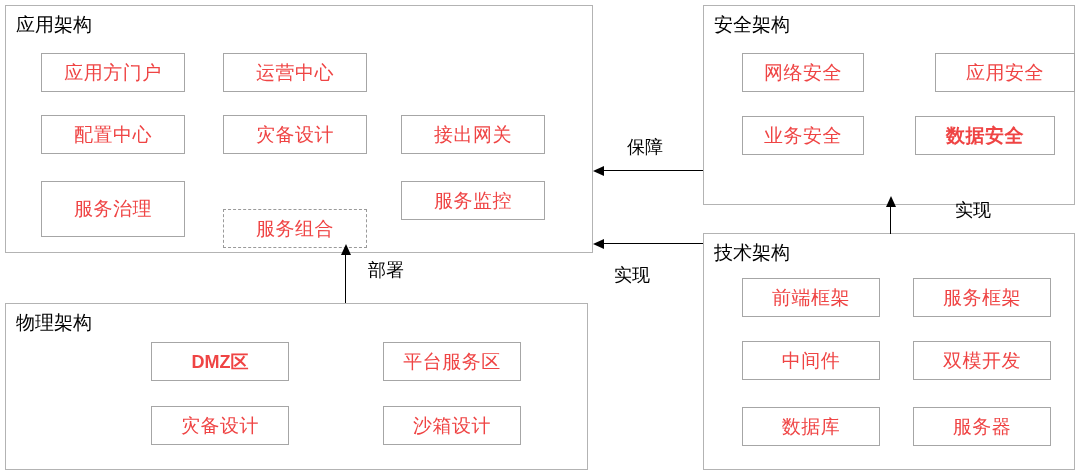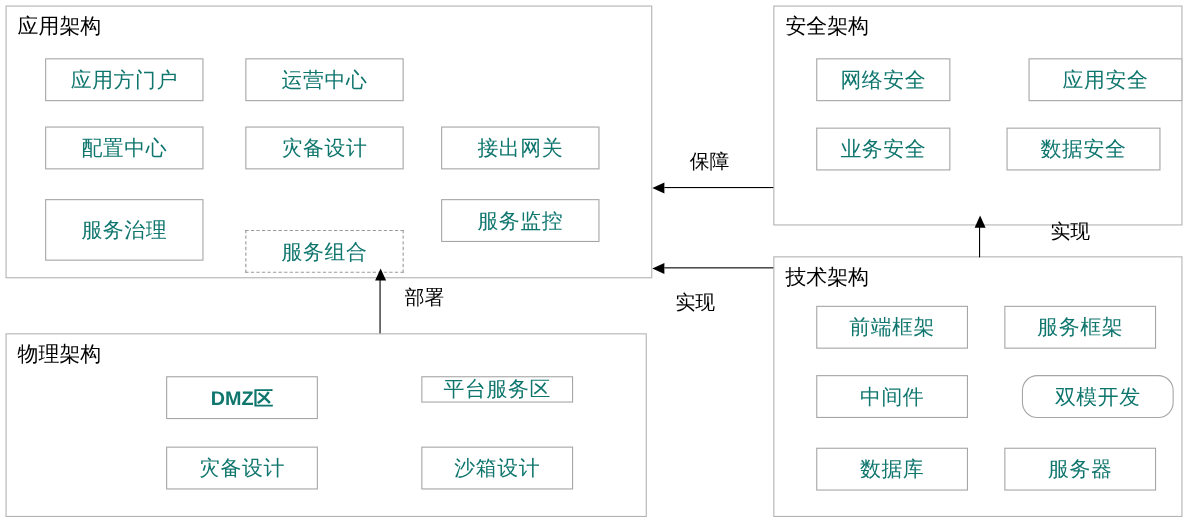--- a/index.html
+++ b/index.html
@@ -32,21 +32,21 @@
   }
   .node {
     position: absolute;
     border: 1px solid #a6a6a6;
     background: #ffffff;
     box-sizing: border-box;
     display: flex;
     align-items: center;
     justify-content: center;
     font-size: 19px;
-    color: #0f766e;
+    color: #ef4444;
     white-space: nowrap;
     letter-spacing: 0.5px;
     text-align: center;
   }
   .node.dashed {
     border: 1px dashed #9a9a9a;
     margin-top: 28px;
   }
   .node.bold {
     font-family: "Liberation Sans", "DejaVu Sans", sans-serif;
@@ -104,41 +104,41 @@
     <div class="node" style="left:395px; top:175px; width:144px; height:39px;">服务监控</div>
   </div>
 
   <div class="panel" style="left:703px; top:5px; width:372px; height:200px;">
     <div class="panel-title">安全架构</div>
 
     <div class="node" style="left:38px; top:47px; width:122px; height:39px;">网络安全</div>
     <div class="node" style="left:211px; top:47px; width:140px; height:39px;margin-left:20px;">应用安全</div>
 
     <div class="node" style="left:38px; top:110px; width:122px; height:39px;">业务安全</div>
-    <div class="node" style="left:211px; top:110px; width:140px; height:39px;">数据安全</div>
+    <div class="node" style="left:211px; top:110px; width:140px; height:39px;font-weight:bold;">数据安全</div>
   </div>
 
   <div class="panel" style="left:5px; top:303px; width:583px; height:167px;">
     <div class="panel-title">物理架构</div>
 
     <div class="node bold" style="left:145px; top:38px; width:138px; height:39px;">DMZ区</div>
-    <div class="node" style="left:377px; top:38px; width:138px; height:24px;">平台服务区</div>
+    <div class="node" style="left:377px; top:38px; width:138px; height:39px;">平台服务区</div>
 
     <div class="node" style="left:145px; top:102px; width:138px; height:39px;">灾备设计</div>
     <div class="node" style="left:377px; top:102px; width:138px; height:39px;">沙箱设计</div>
   </div>
 
   <div class="panel" style="left:703px; top:233px; width:372px; height:237px;">
     <div class="panel-title">技术架构</div>
 
     <div class="node" style="left:38px; top:44px; width:138px; height:39px;">前端框架</div>
     <div class="node" style="left:209px; top:44px; width:138px; height:39px;">服务框架</div>
 
     <div class="node" style="left:38px; top:107px; width:138px; height:39px;">中间件</div>
-    <div class="node" style="left:225px; top:107px; width:138px; height:39px;border-radius:14px;">双模开发</div>
+    <div class="node" style="left:209px; top:107px; width:138px; height:39px;">双模开发</div>
 
     <div class="node" style="left:38px; top:173px; width:138px; height:39px;">数据库</div>
     <div class="node" style="left:209px; top:173px; width:138px; height:39px;">服务器</div>
   </div>
 
   <div class="conn-line conn-h" style="left:604px; top:170px; width:99px; height:1px;"></div>
   <div class="arrow-left" style="left:593px; top:166px;"></div>
   <div class="conn-label" style="left:627px; top:137px;">保障</div>
 
   <div class="conn-line conn-h" style="left:604px; top:243px; width:99px; height:1px;"></div>

